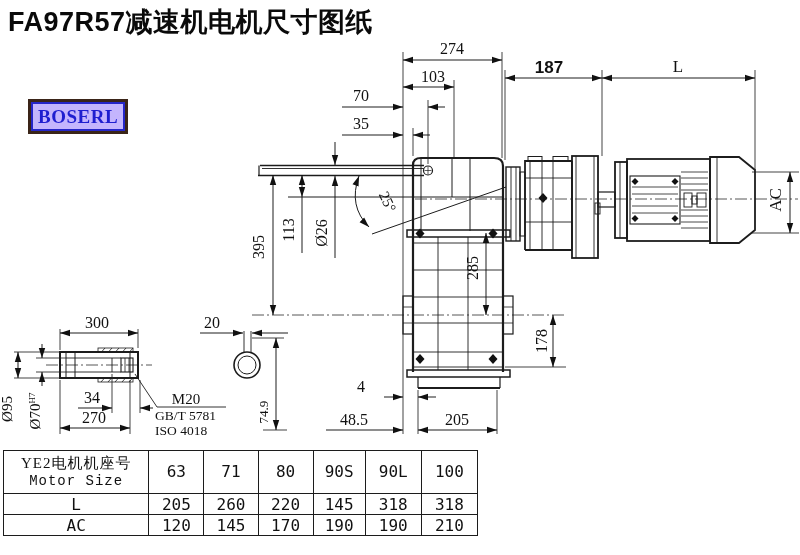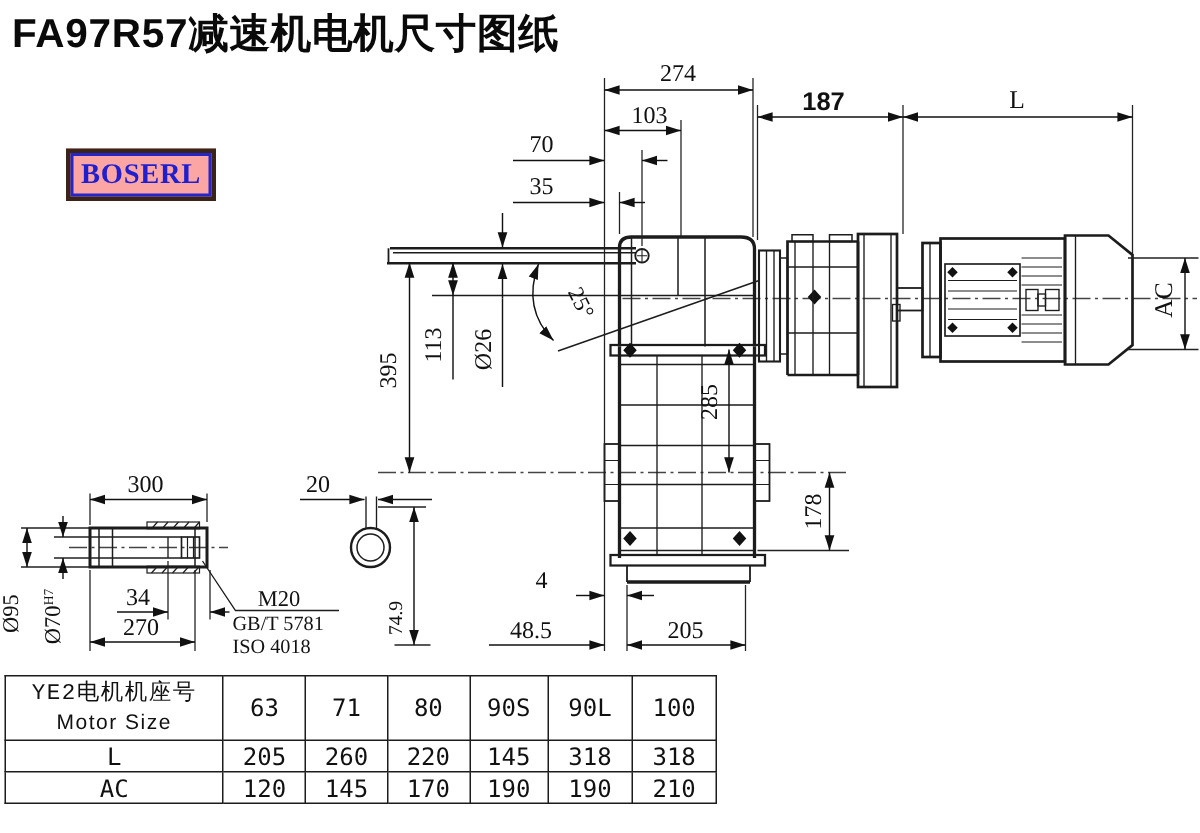--- a/index.html
+++ b/index.html
@@ -1,38 +1,38 @@
 <!DOCTYPE html>
 <html><head>
 <meta charset="utf-8">
 <style>
   html,body{margin:0;padding:0;background:#fff;width:800px;height:555px;overflow:hidden;
             font-family:"Liberation Sans",sans-serif;}
   #stage{position:relative;width:800px;height:555px;background:#fff;border-radius:10px;}
   #title{position:absolute;left:8px;top:4px;font-size:27px;font-weight:bold;color:#0a0a0a;
          letter-spacing:0.5px;white-space:nowrap;}
-  #logo{position:absolute;left:44px;top:99px;border:3px solid #3a2418;background:#fca5a5;}
+  #logo{position:absolute;left:28px;top:99px;border:3px solid #3a2418;background:#c4b5fd;}
   #logo .inner{border:2px solid #2525c8;padding:0 5px;font-family:"Liberation Serif",serif;
          font-weight:bold;font-size:19px;line-height:25px;color:#1f1fd0;letter-spacing:0.5px;}
   svg text{font-family:"Liberation Serif",serif;fill:#111;}
   .dim{font-size:15px;}
   .dimbig{font-size:16px;}
   .dimbold{font-family:"Liberation Sans",sans-serif;font-weight:bold;font-size:17px;}
   .dimL{font-size:17px;}
   .note{font-size:13.5px;}
   .sup{font-size:9px;}
   #spec-table{position:absolute;left:3px;top:450px;border-collapse:collapse;table-layout:fixed;
               width:475px;}
   #spec-table td{border:1px solid #1c1c1c;text-align:center;vertical-align:middle;
               font-family:"DejaVu Sans Mono","Liberation Mono",monospace;font-size:16px;color:#111;
               padding:0;overflow:hidden;}
   #spec-table tr.vals td{height:20px;}
   td.hdr{height:42px;line-height:1.25;}
-  .hdr-cn{font-family:Liberation Mono, monospace;font-size:15px;letter-spacing:1px;}
-  .hdr-en{font-family:Liberation Sans, sans-serif;font-size:14px;letter-spacing:1px;}
+  .hdr-cn{font-family:Liberation Serif, serif;font-size:15px;letter-spacing:1px;}
+  .hdr-en{font-family:Liberation Mono, monospace;font-size:14px;letter-spacing:1px;}
 </style>
 </head>
 <body>
 
 <div id="stage">
 
   <div id="title">FA97R57减速机电机尺寸图纸</div>
 
   <div id="logo">
     <div class="inner">BOSERL</div>

